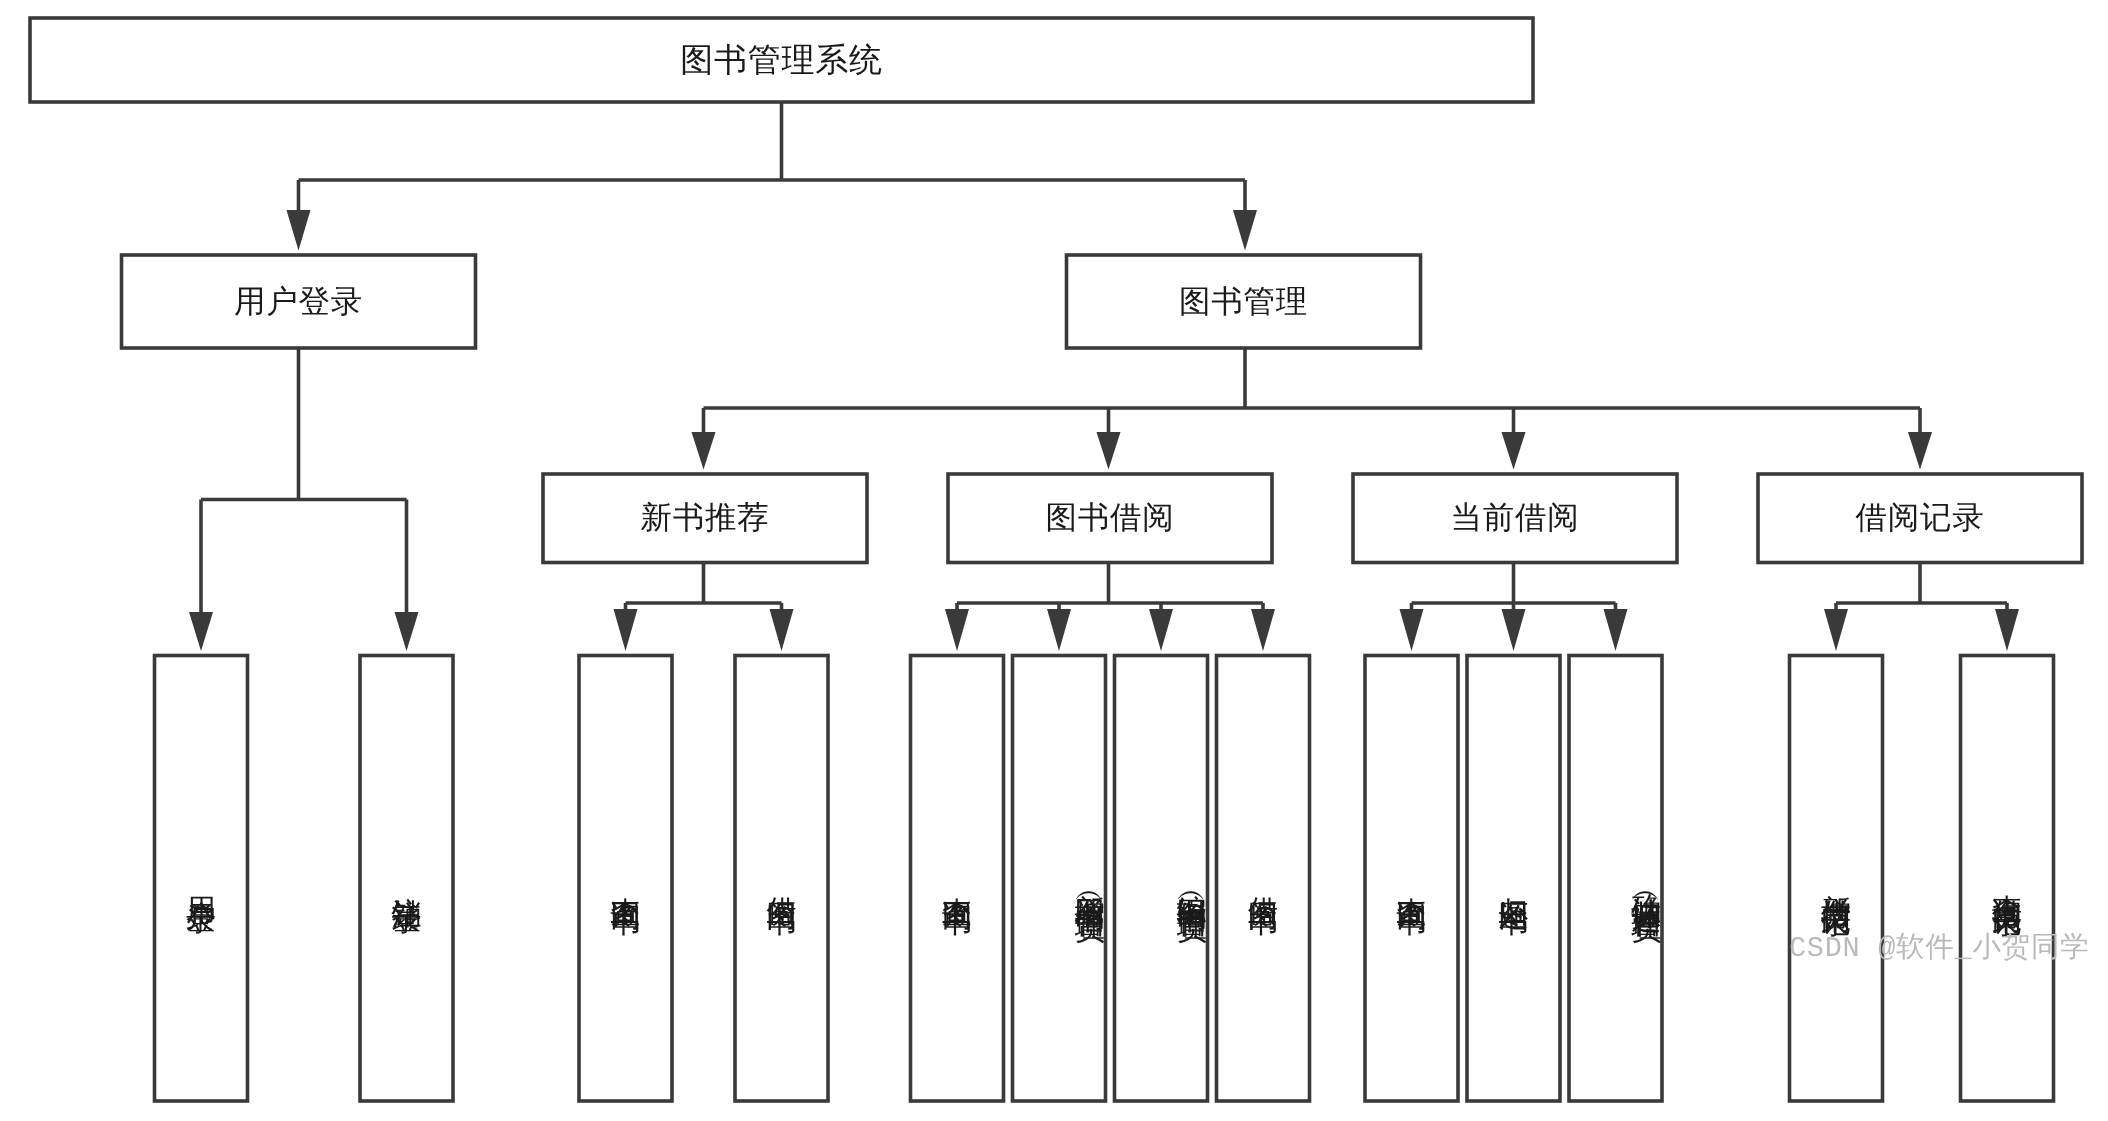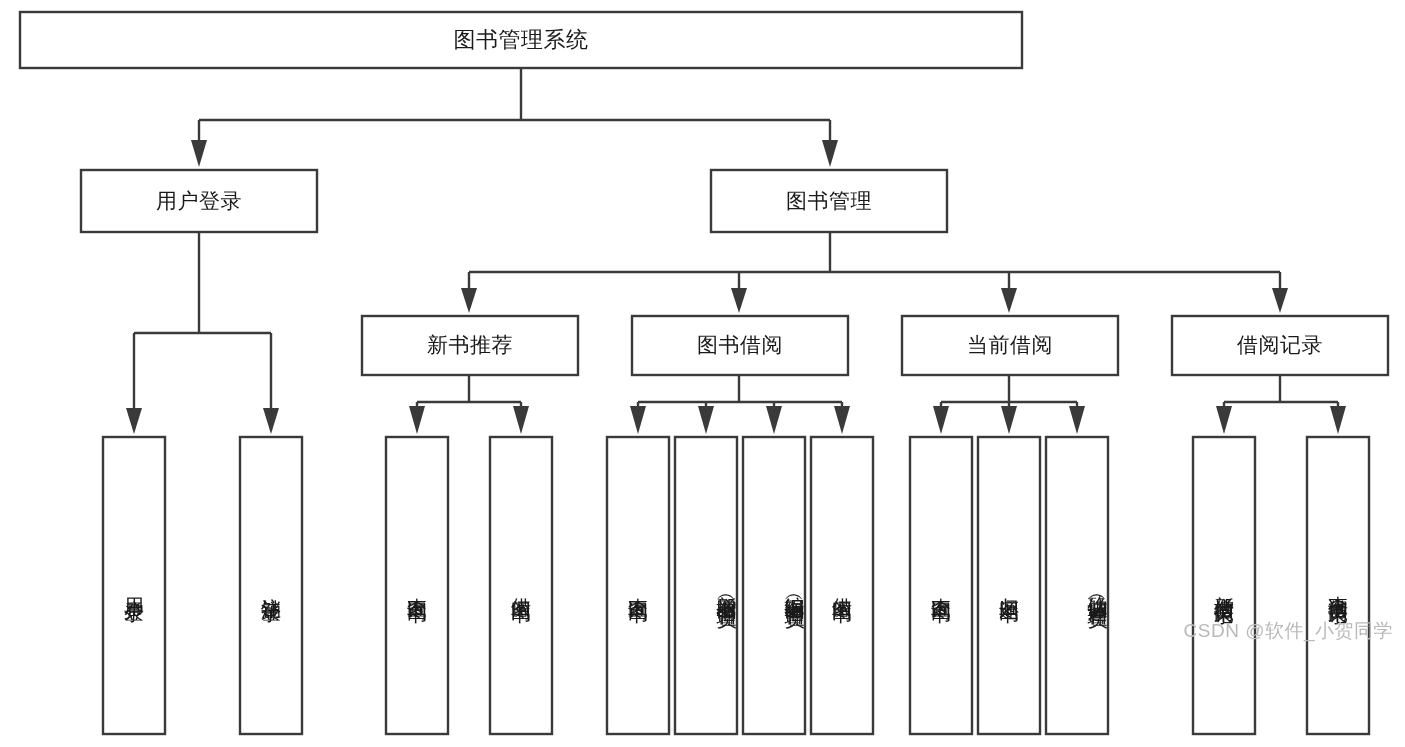--- a/index.html
+++ b/index.html
@@ -70,21 +70,21 @@
     line-height: 1.05;
     letter-spacing: 2px;
     white-space: nowrap;
     text-align: center;
     pointer-events: none;
   }
   .watermark {
     position: absolute;
     right: 12px;
     bottom: 6px;
-    font-family: Liberation Sans, sans-serif;
+    font-family: Liberation Mono, monospace;
     font-size: 19px;
     color: #b9b9b9;
     letter-spacing: 0.5px;
     white-space: nowrap;
     pointer-events: none;
   }
 </style>
 </head>
 <body>
 

